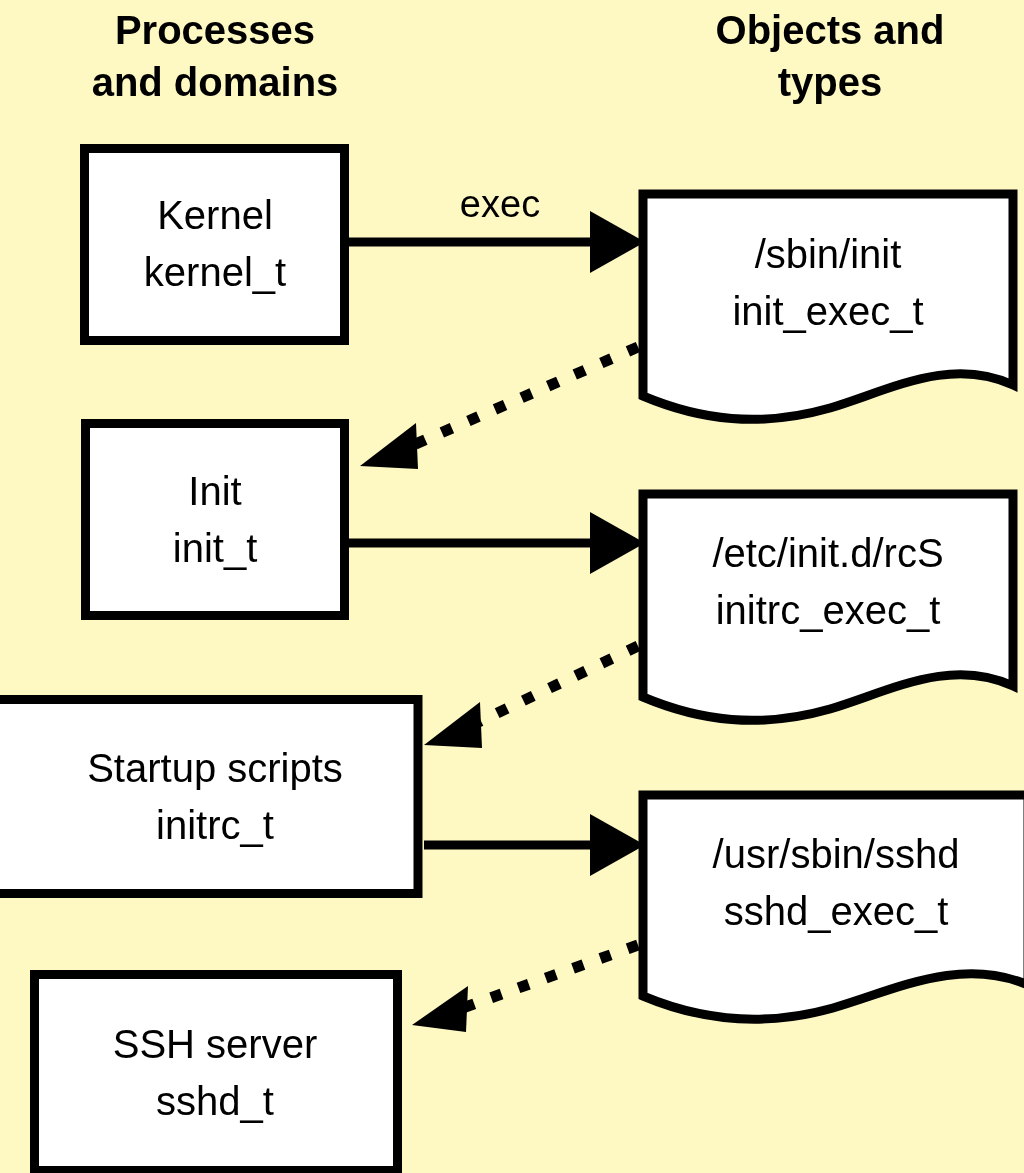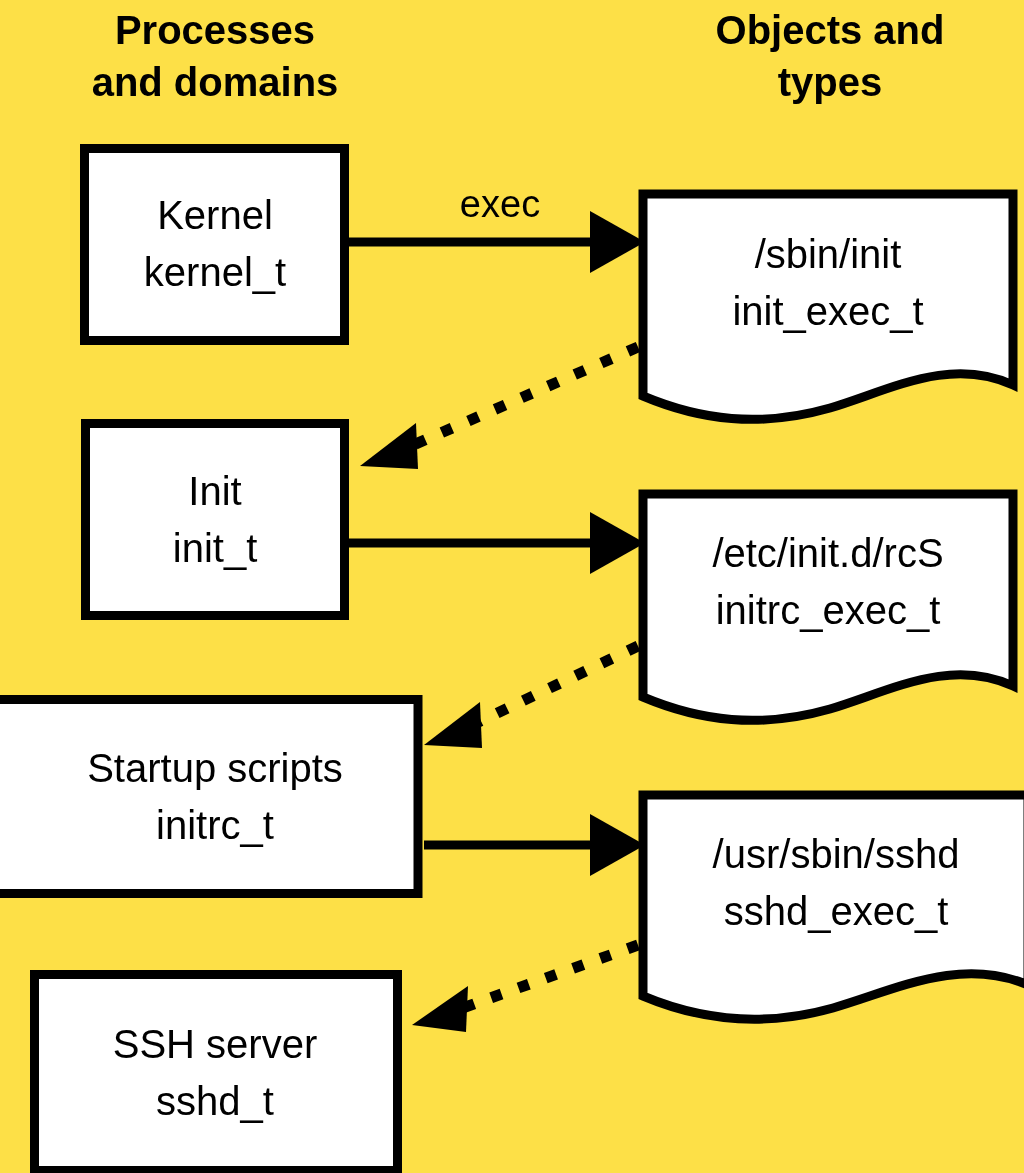--- a/index.html
+++ b/index.html
@@ -4,21 +4,21 @@
 <style>
   html, body {
     margin: 0;
     padding: 0;
     background: #ffffff;
   }
   #canvas {
     position: relative;
     width: 1024px;
     height: 1173px;
-    background: #fde047;
+    background: #fef9c3;
     overflow: hidden;
     font-family: "Liberation Sans", sans-serif;
   }
   svg#diagram {
     position: absolute;
     top: 0;
     left: 0;
     width: 1024px;
     height: 1173px;
     display: block;

